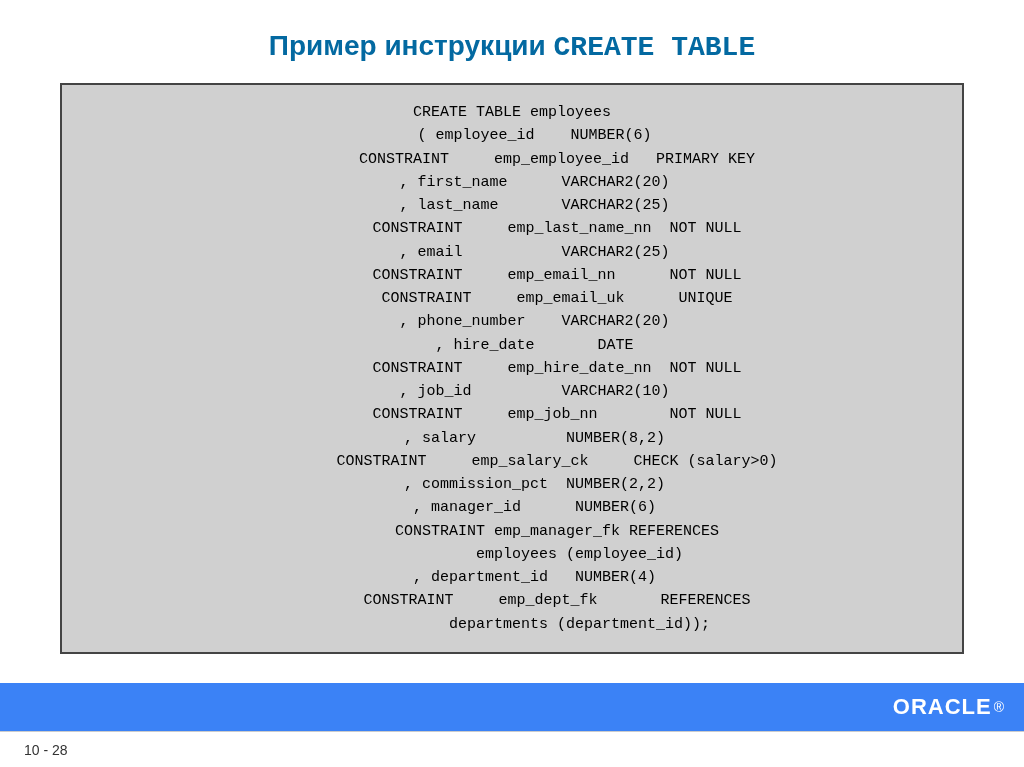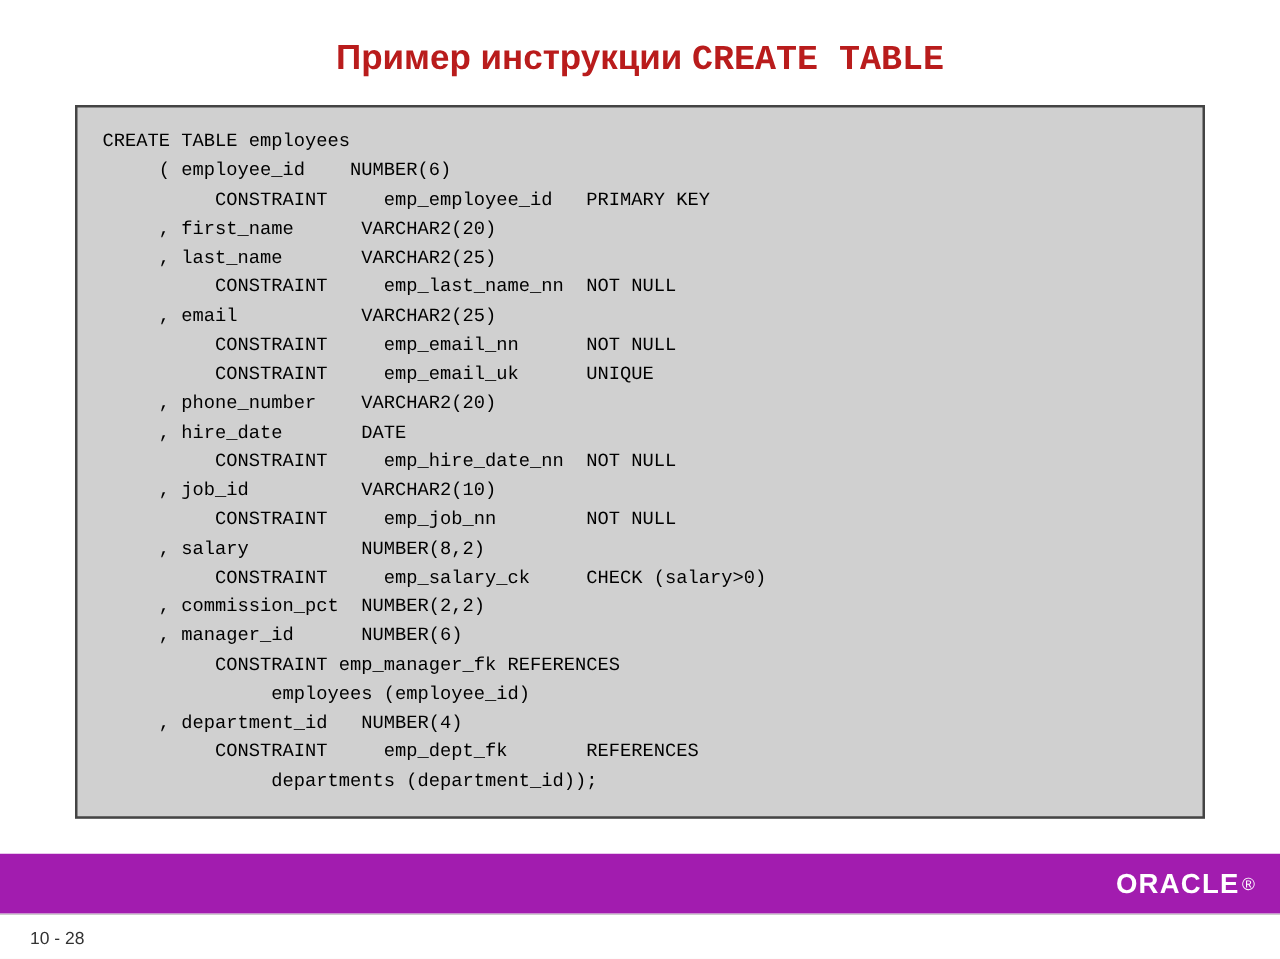--- a/index.html
+++ b/index.html
@@ -29,51 +29,52 @@
       display: flex;
       flex-direction: column;
       align-items: center;
       padding: 30px 60px 20px 60px;
       background: #ffffff;
     }
 
     .page-title {
       font-size: 28px;
       font-weight: bold;
-      color: #b91c1c;
+      color: #0369a1;
       margin-bottom: 20px;
       text-align: center;
     }
 
     .page-title .monospace {
       font-family: 'Courier New', Courier, monospace;
       font-weight: bold;
     }
 
     .code-box {
       width: 100%;
       background: #d0d0d0;
       border: 2px solid #444444;
       padding: 16px 20px;
       font-family: 'Courier New', Courier, monospace;
       font-size: 15px;
       line-height: 1.55;
       color: #000000;
+      text-align: center;
     }
 
     .code-box pre {
       white-space: pre;
       font-family: 'Courier New', Courier, monospace;
       font-size: 15px;
       line-height: 1.55;
     }
 
     .bottom-bar {
       height: 48px;
-      background: #a21caf;
+      background: #3b82f6;
       display: flex;
       align-items: center;
       justify-content: flex-end;
       padding: 0 20px;
     }
 
     .oracle-logo {
       display: flex;
       align-items: center;
       gap: 2px;

